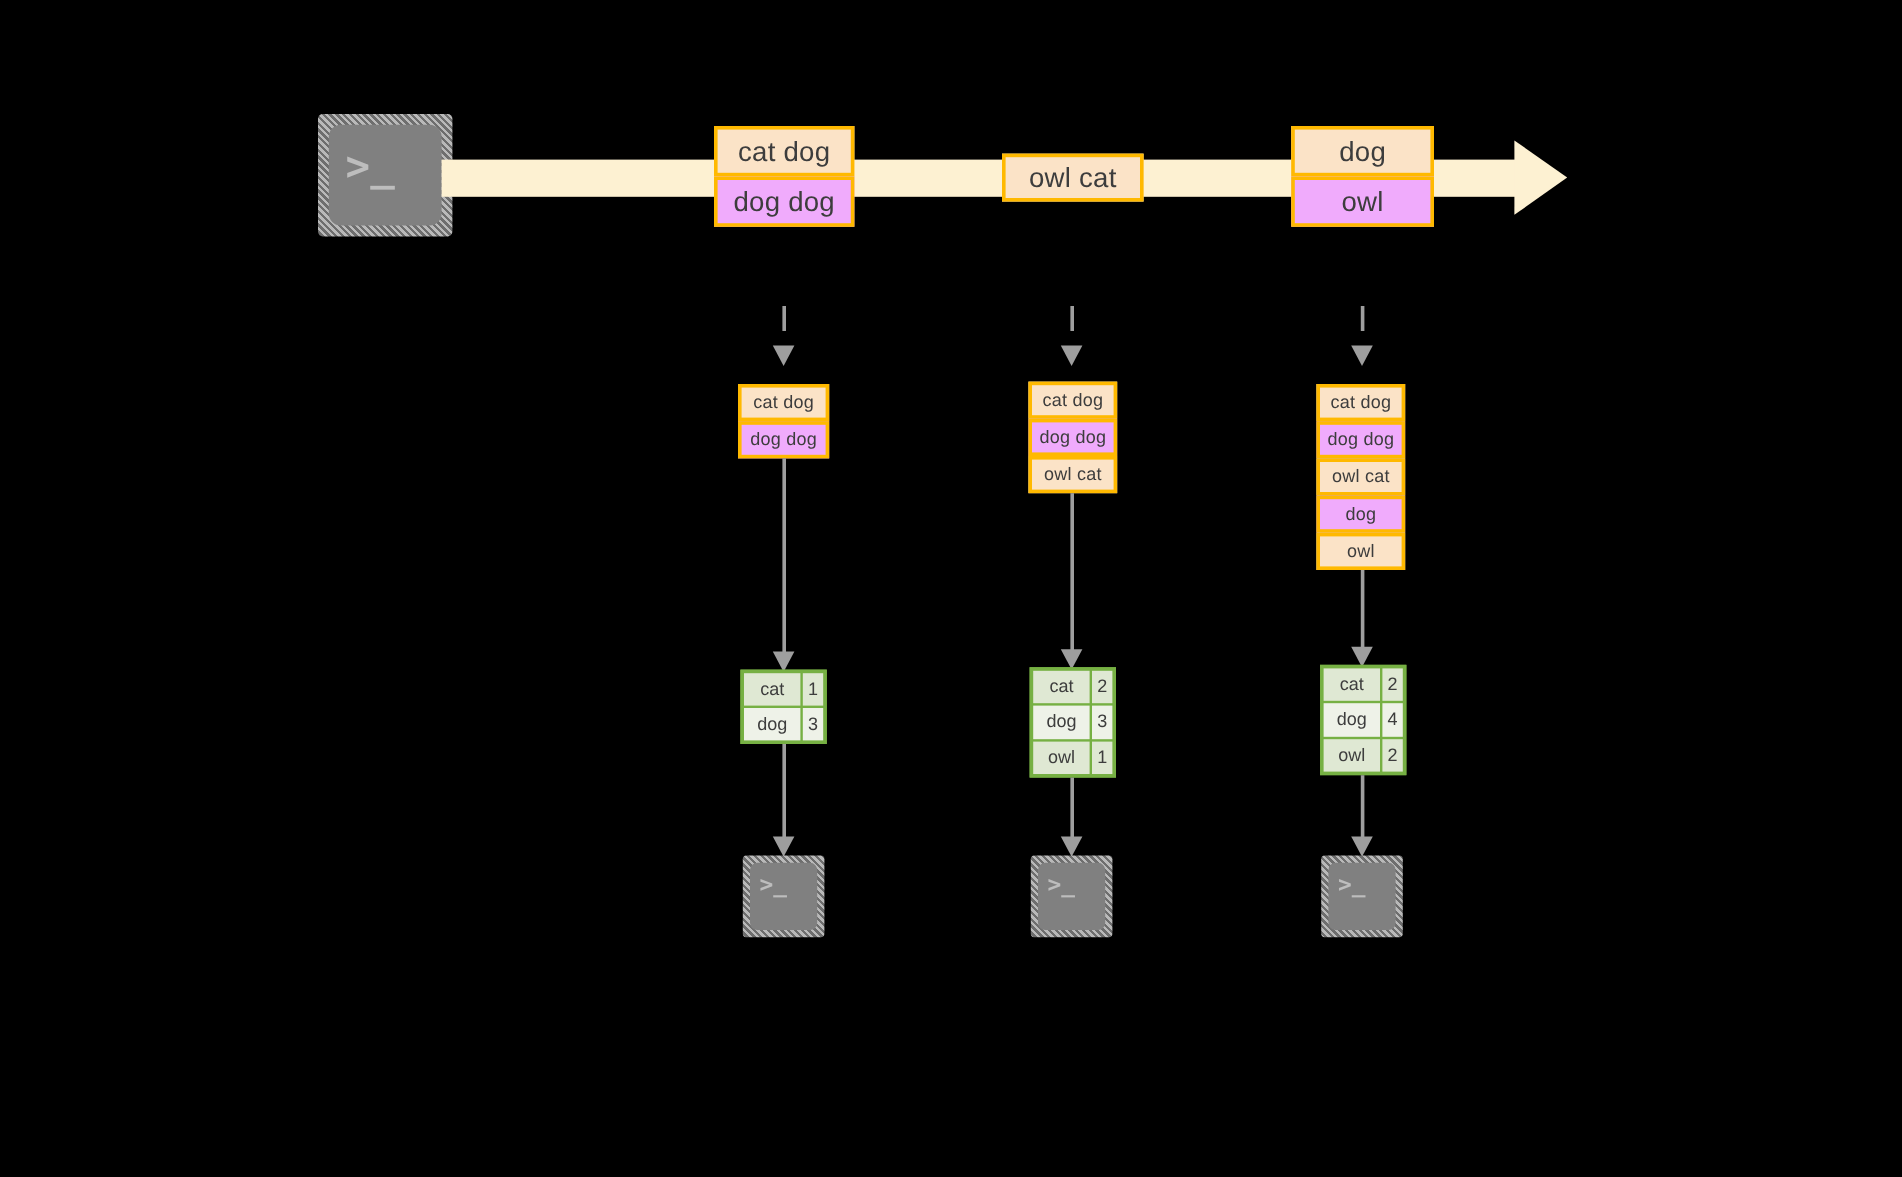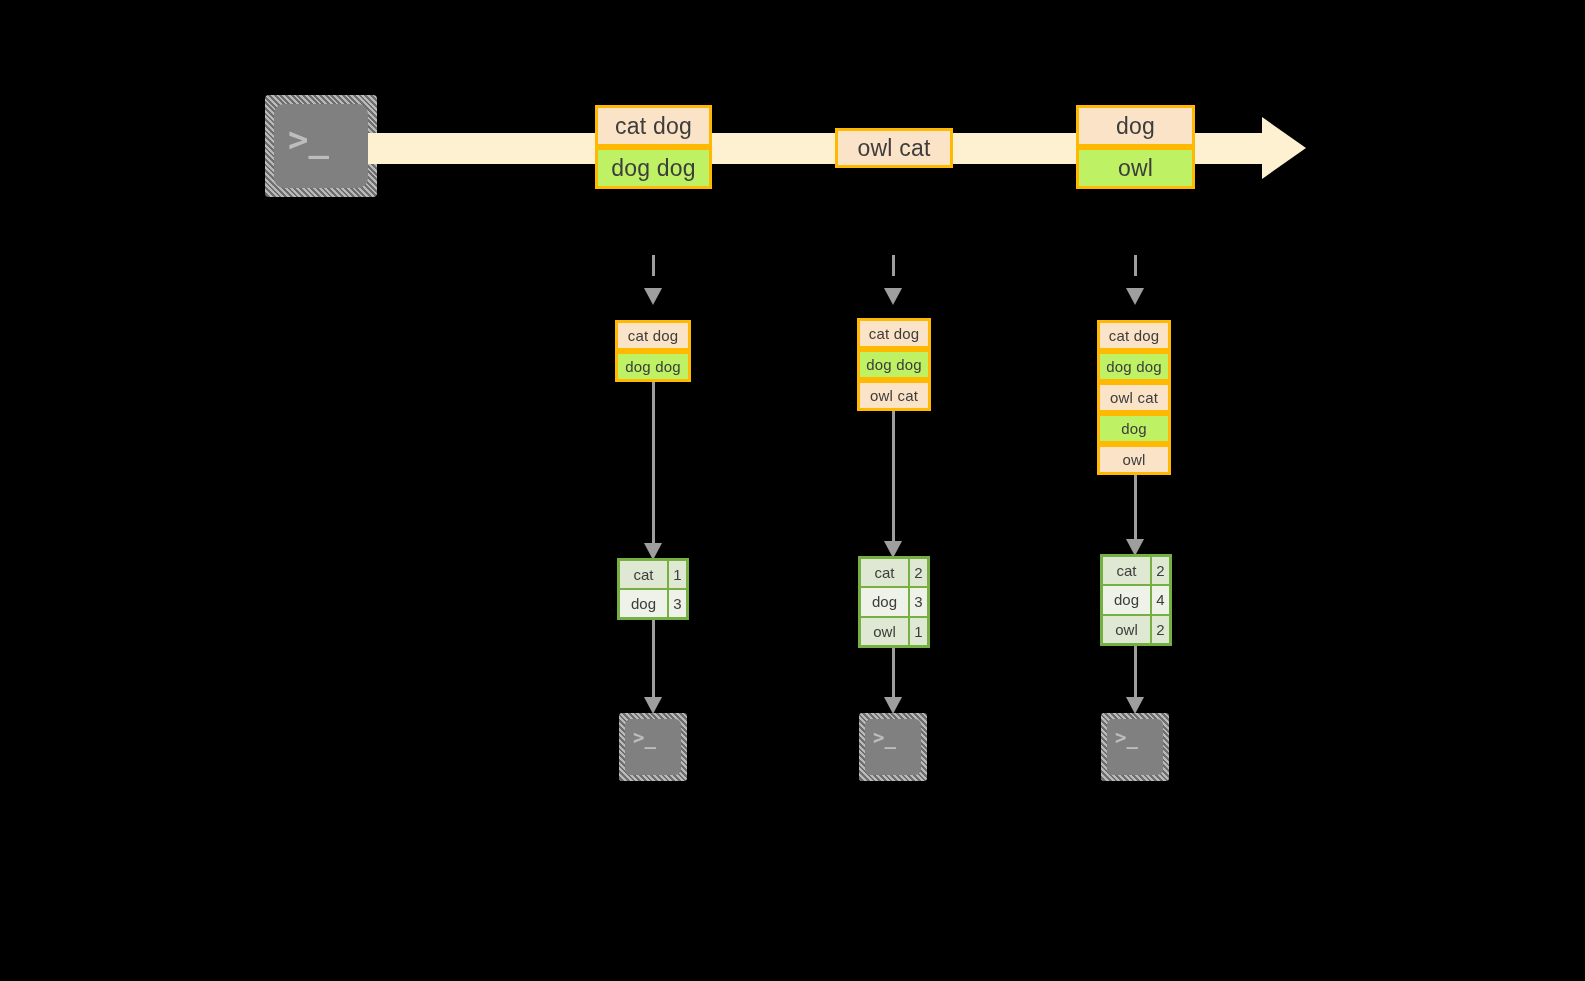--- a/index.html
+++ b/index.html
@@ -66,21 +66,21 @@
     box-sizing: border-box;
     border: 3px solid #ffb900;
     background: #fbe3c7;
     color: #3d3d3d;
     display: flex;
     align-items: center;
     justify-content: center;
     white-space: nowrap;
     letter-spacing: .2px;
   }
-  .rec.light { background: #bef264; text-align: center; }
+  .rec.light { background: #f0abfc; text-align: center; }
   .rec.big   { font-size: 23px; }
   .rec.sm    { font-size: 15px; }
 
   
   .tbl {
     position: absolute;
     box-sizing: border-box;
     border: 3px solid #76b043;
     display: flex;
     flex-direction: column;

